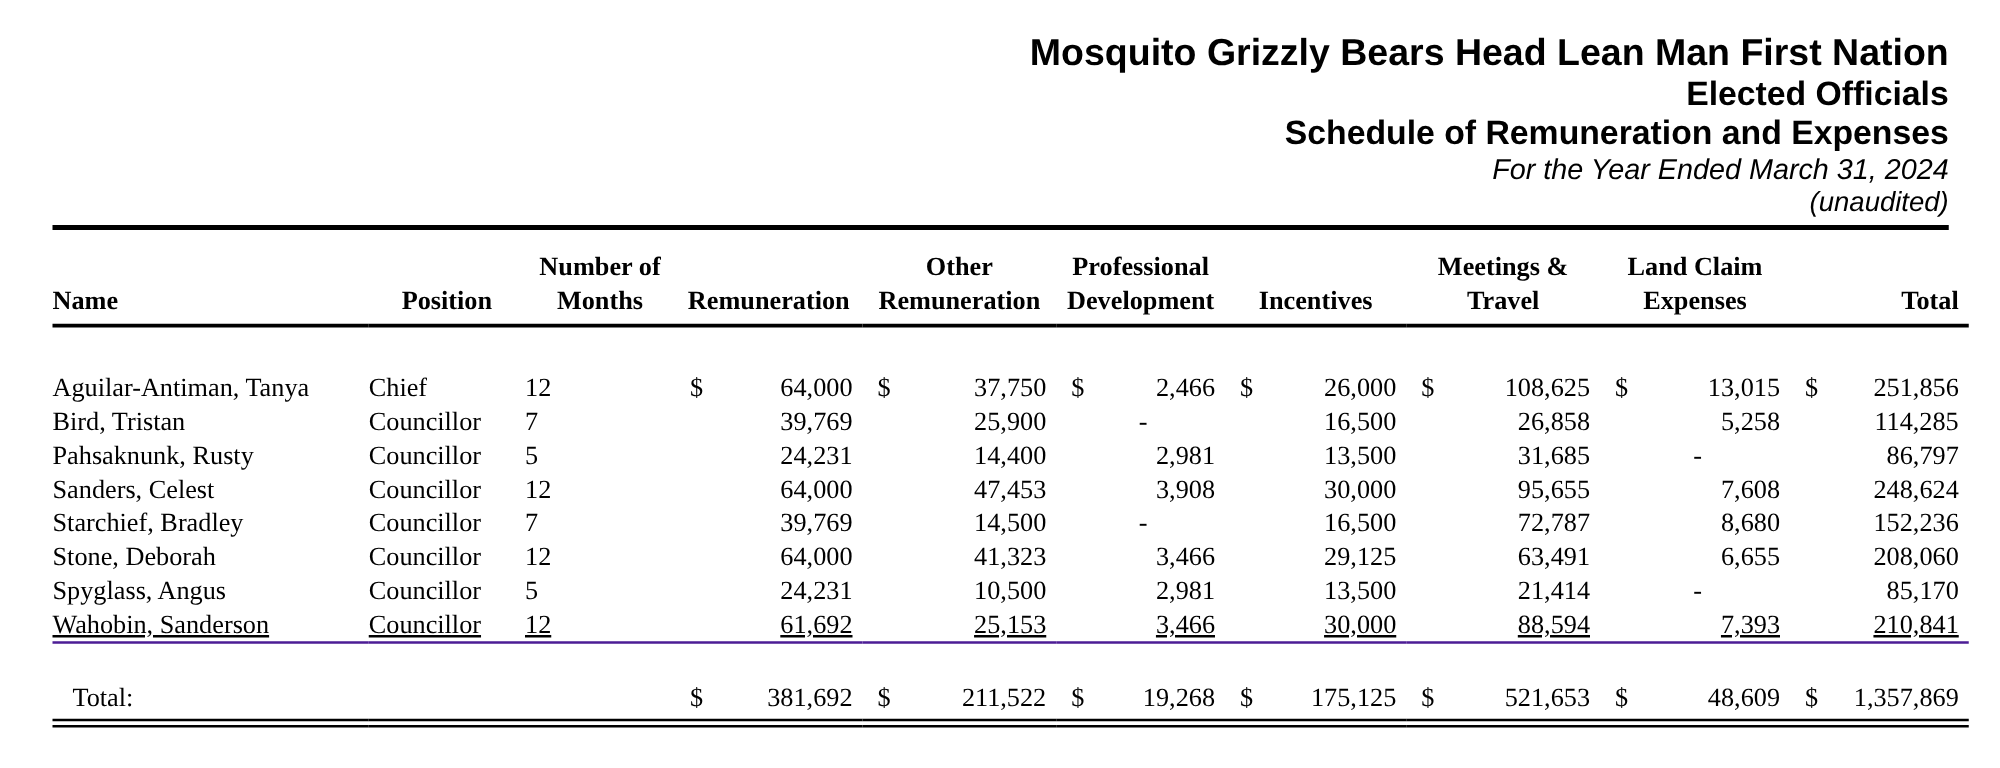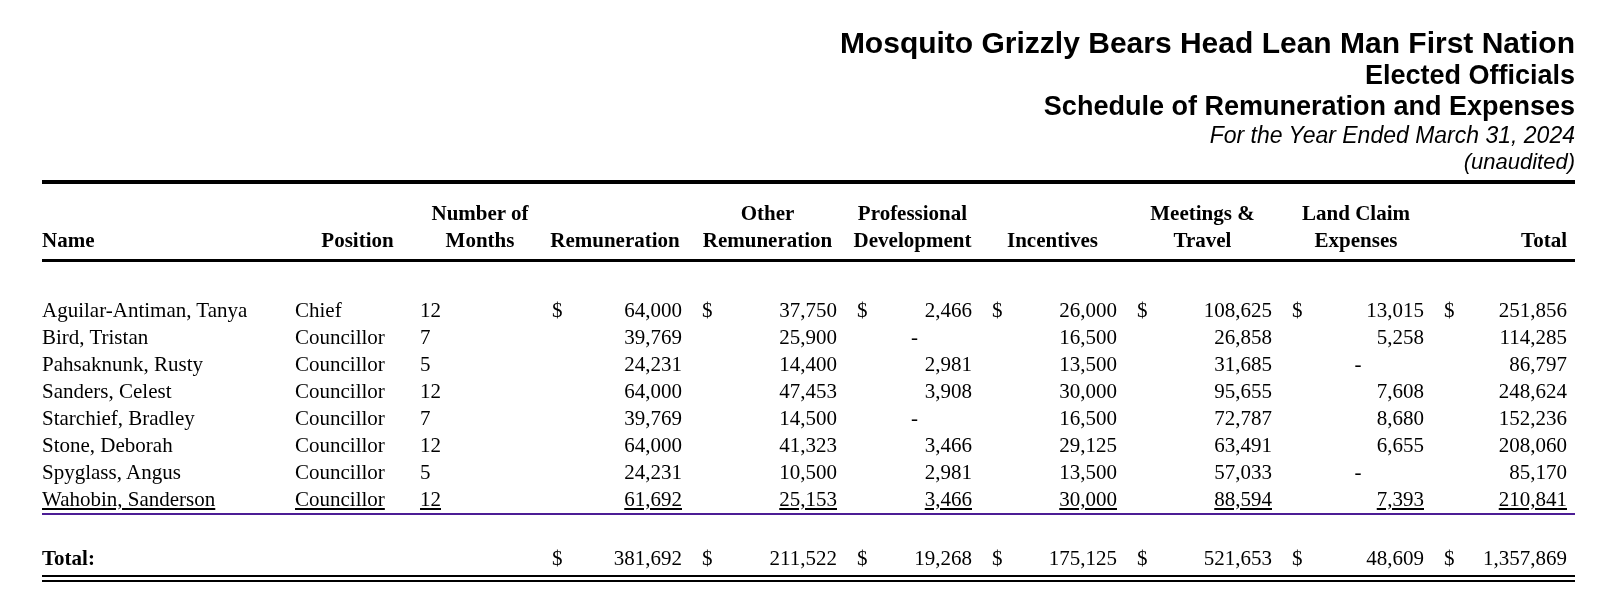--- a/index.html
+++ b/index.html
@@ -4,21 +4,21 @@
 <style>
   * { margin: 0; padding: 0; box-sizing: border-box; }
   html, body { background: #ffffff; }
   body {
     width: 1600px;
     height: 614px;
     overflow: hidden;
     color: #000000;
     font-family: "Liberation Serif", "DejaVu Serif", serif;
   }
-  .page { padding: 26px 25px 0 42px; }
+  .page { padding: 26px 41px 0 42px; }
 
   
   .doc-header { text-align: right; font-family: "Liberation Sans", "DejaVu Sans", sans-serif; }
   .doc-title    { font-size: 30px; font-weight: bold; line-height: 34px; }
   .doc-subtitle { font-size: 27px; font-weight: bold; line-height: 31px; }
   .doc-period   { font-size: 23px; font-style: italic; line-height: 27px; }
   .doc-audit    { font-size: 22px; font-style: italic; line-height: 26px; }
   .thick-rule { border: none; border-top: 4px solid #000; margin-top: 5px; }
 
   
@@ -51,21 +51,21 @@
   .num .money {
     display: flex;
     justify-content: space-between;
     align-items: baseline;
     padding: 0 8px 0 12px;
   }
   .num .money.dash { justify-content: center; }
   .cur, .val { white-space: nowrap; }
 
   tfoot .total-row td { border-bottom: 7px double #000; padding-bottom: 3px; }
-  .total-label { font-weight: bold; }
+  .total-label { font-weight: normal; margin-left: 16px; }
 </style>
 </head>
 <body>
 
 <div class="page">
 
   <div class="doc-header">
     <div class="doc-title">Mosquito Grizzly Bears Head Lean Man First Nation</div>
     <div class="doc-subtitle">Elected Officials</div>
     <div class="doc-subtitle">Schedule of Remuneration and Expenses</div>
@@ -444,21 +444,21 @@
     </td>
     <td class="num">
       <div class="money">
               <span class="cur"></span>
               <span class="val">13,500</span>
             </div>
     </td>
     <td class="num">
       <div class="money">
               <span class="cur"></span>
-              <span class="val">57,033</span>
+              <span class="val">21,414</span>
             </div>
     </td>
     <td class="num">
       <div class="money dash">
               <span class="cur"></span>
               <span class="val">-</span>
             </div>
     </td>
     <td class="num">
       <div class="money">

